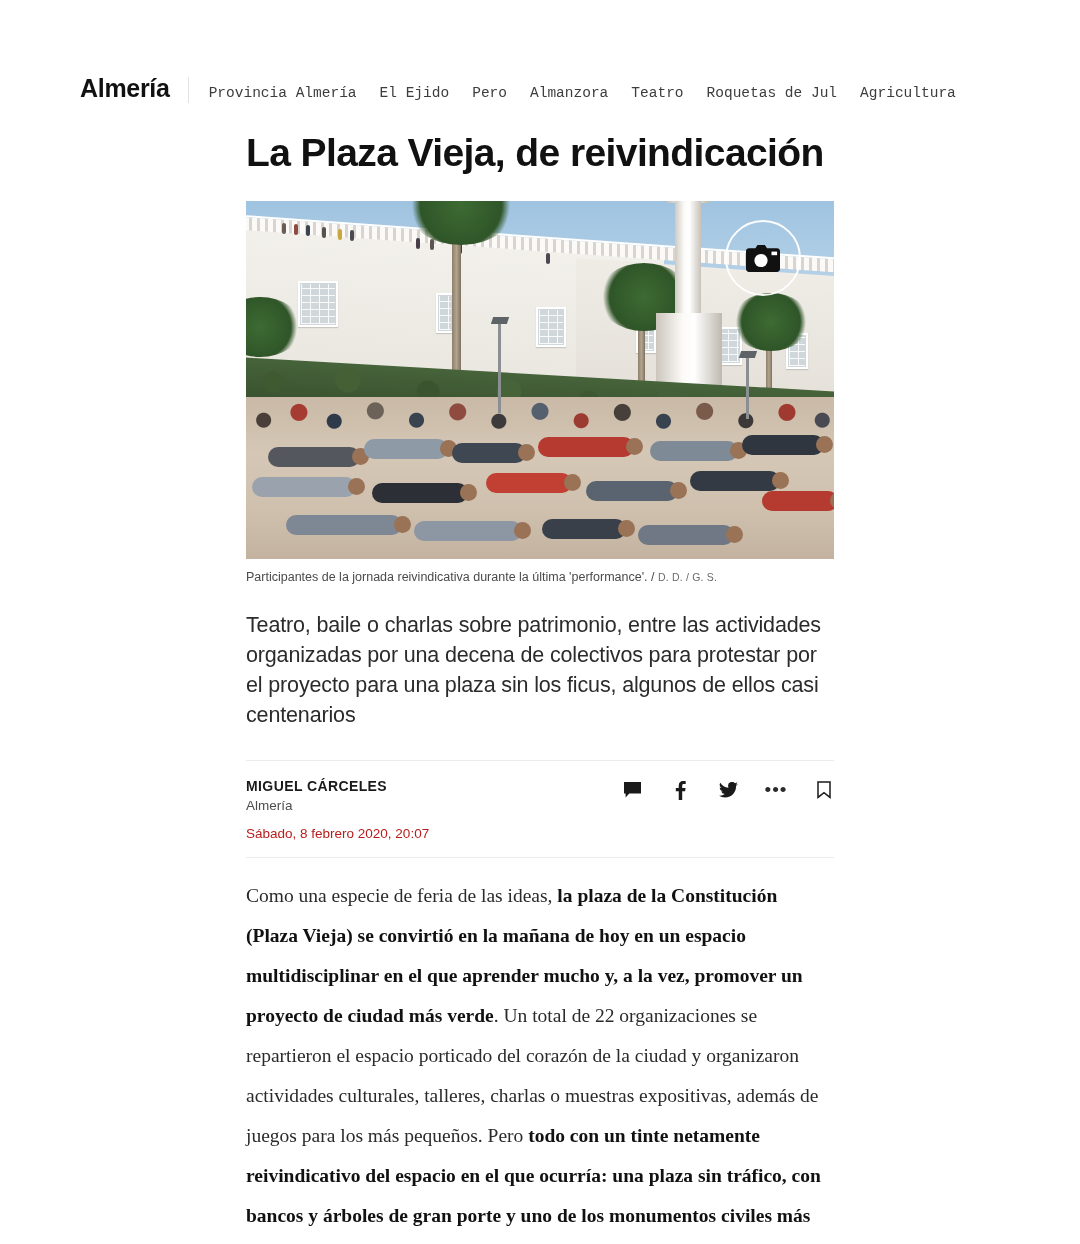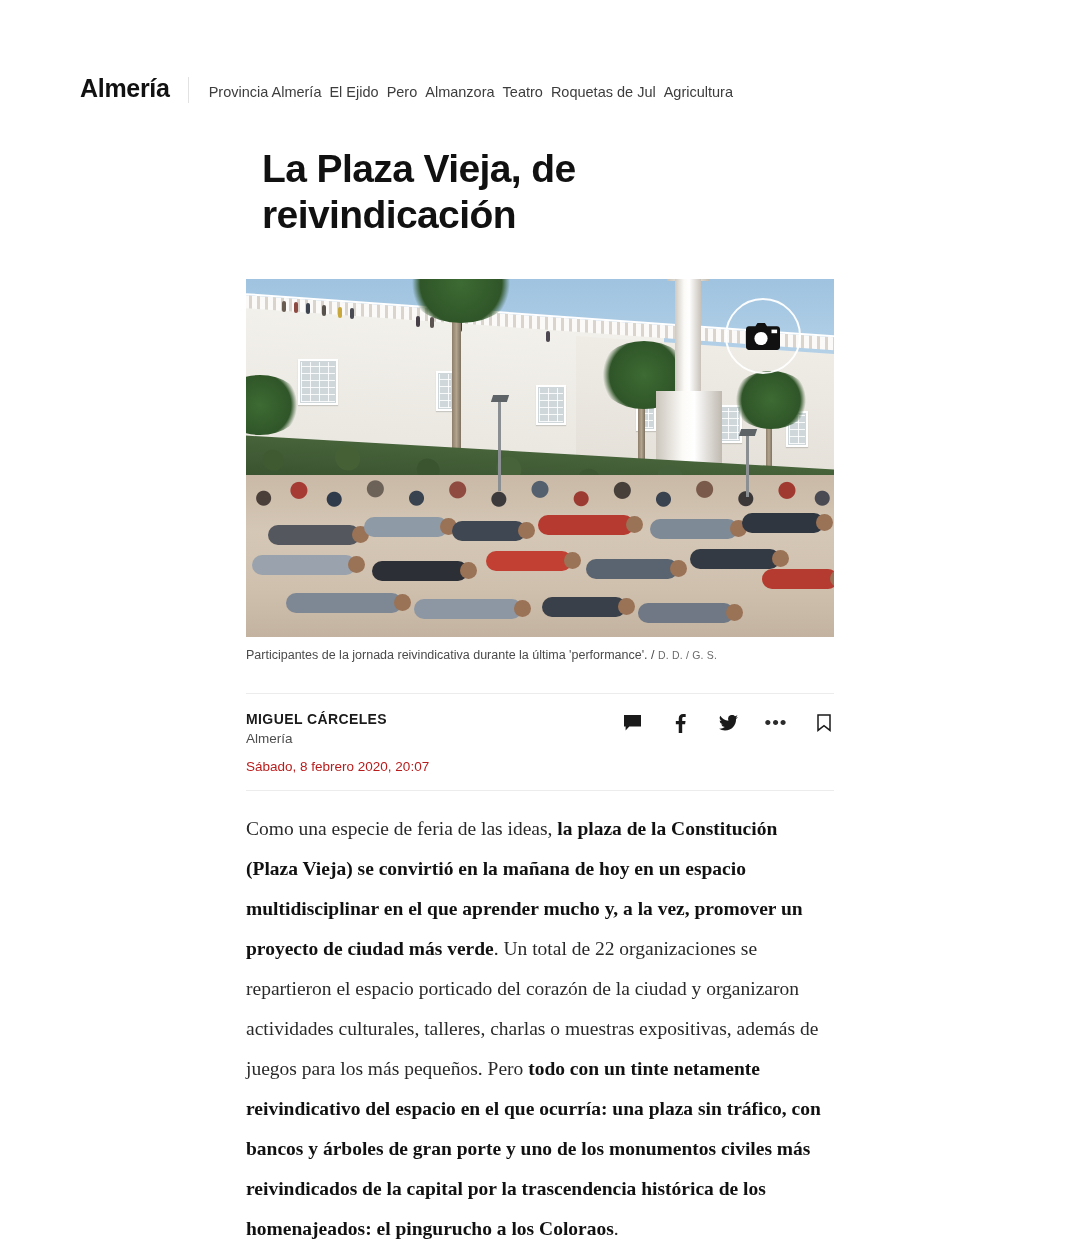--- a/index.html
+++ b/index.html
@@ -45,41 +45,42 @@
     height: 26px;
     background: #e2e2e2;
     align-self: center;
     margin-right: 0px;
     position: relative;
     top: 1px;
   }
   .nav-list {
     display: flex;
     align-items: baseline;
-    gap: 8px;
+    gap: 23px;
     padding-left: 20px;
+    font-family: Liberation Mono, monospace;
   }
   .nav-link {
     font-size: 14.5px;
     color: #3d3d3d;
     line-height: 1;
     white-space: nowrap;
     text-decoration: none;
     cursor: pointer;
   }
 
   
   .article {
     position: absolute;
     left: 246px;
     top: 118px;
     width: 588px;
   }
   .headline {
-    margin: 16px;
+    margin: 0;
     padding-top: 12px;
     font-size: 39px;
     line-height: 46px;
     font-weight: bold;
     letter-spacing: -0.6px;
     color: #111111;
   }
 
   
   .figure {
@@ -447,20 +448,21 @@
         </svg>
       </div>
     </div>
 
     <figcaption class="caption">
       <span>Participantes de la jornada reivindicativa durante la última 'performance'. /</span>
       <span class="credit">D. D. / G. S.</span>
     </figcaption>
   </figure>
 
+  <p class="standfirst">Teatro, baile o charlas sobre patrimonio, entre las actividades organizadas por una decena de colectivos para protestar por el proyecto para una plaza sin los ficus, algunos de ellos casi centenarios</p>
 
   <div class="byline-wrap">
     <div>
       <div class="author-name">MIGUEL CÁRCELES</div>
       <div class="author-place">Almería</div>
       <div class="pubdate">Sábado, 8 febrero 2020, 20:07</div>
     </div>
 
     <div class="share-row">
       <span>

